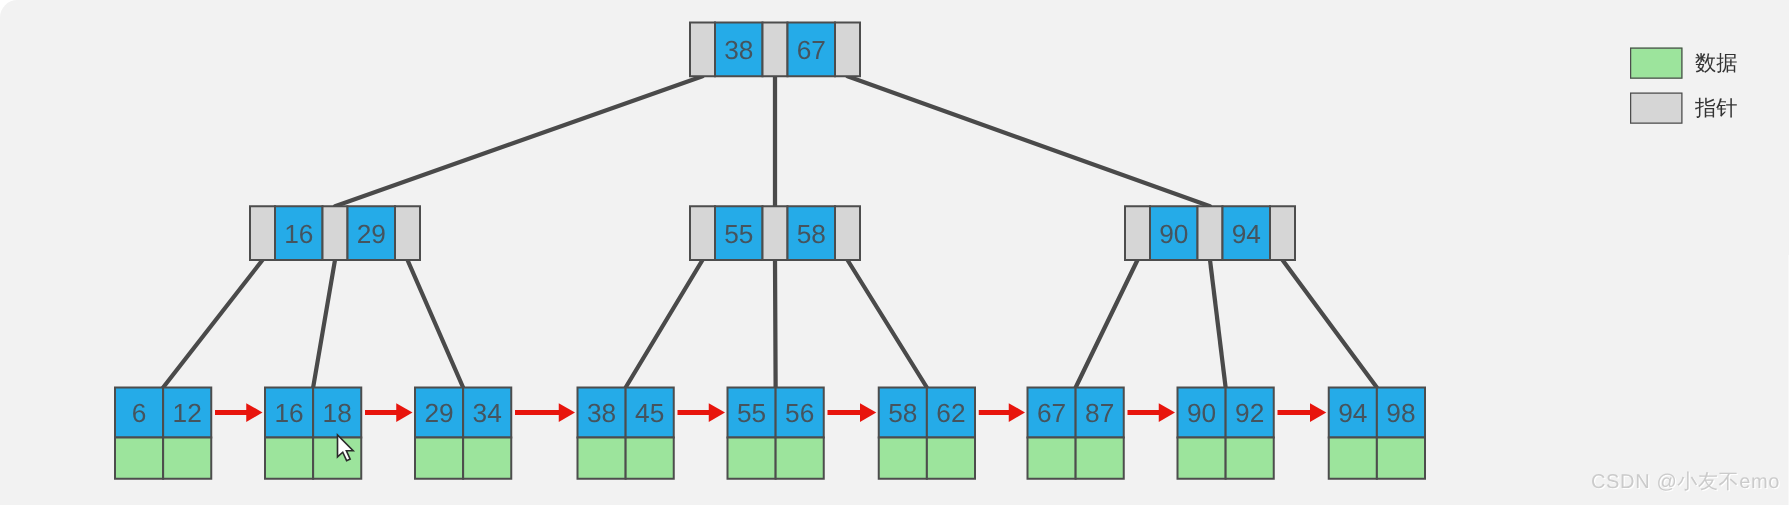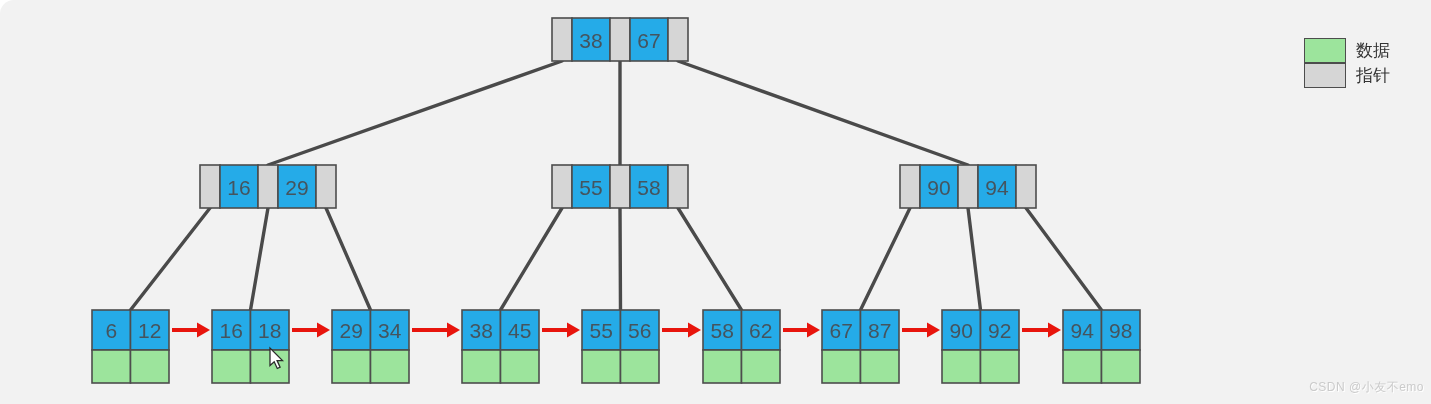--- a/index.html
+++ b/index.html
@@ -2,26 +2,26 @@
 <html><head>
 <meta charset="utf-8">
 <style>
   html,body{margin:0;padding:0;background:#ffffff;}
   .stage{
     position:relative;width:1431px;height:404px;background:#f2f2f2;
     border-top-left-radius:14px;overflow:hidden;
     font-family:Liberation Sans, sans-serif;
   }
   .stage svg{position:absolute;left:0;top:0;display:block;}
-  .legend{position:absolute;left:1304px;top:38px;display:flex;flex-direction:column;}
+  .legend{position:absolute;left:1304px;top:38px;display:flex;flex-direction:column;gap:11px;}
   .legend-row{display:flex;align-items:center;}
   .swatch{width:42px;height:25px;border:1.5px solid #4d4d4d;box-sizing:border-box;}
   .legend-label{margin-left:10px;font-size:17px;color:#333333;line-height:25px;}
   .watermark{
-    position:absolute;right:7px;bottom:8px;font-size:12px;color:#cbcbcb;
+    position:absolute;right:7px;bottom:8px;font-size:16px;color:#cbcbcb;
     letter-spacing:.5px;text-shadow:1px 1px 0 #ffffff;
   }
 </style>
 </head>
 <body>
 
 <div class="stage">
   <svg id="tree-svg" width="1431" height="404" viewBox="0 0 1431 404">
       <line x1="562" y1="61" x2="268" y2="165" stroke="#4a4a4a" stroke-width="3.4" stroke-linecap="round"></line>
       <line x1="620" y1="61" x2="620" y2="165" stroke="#4a4a4a" stroke-width="3.4" stroke-linecap="round"></line>

